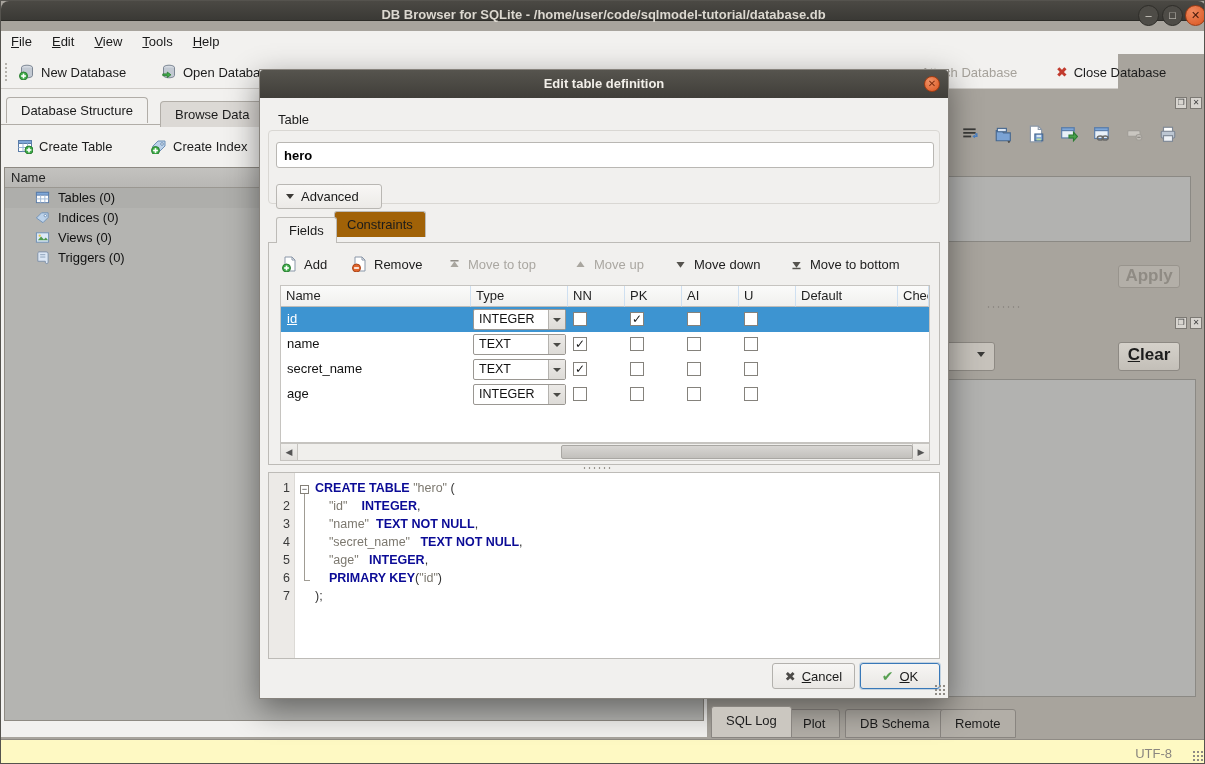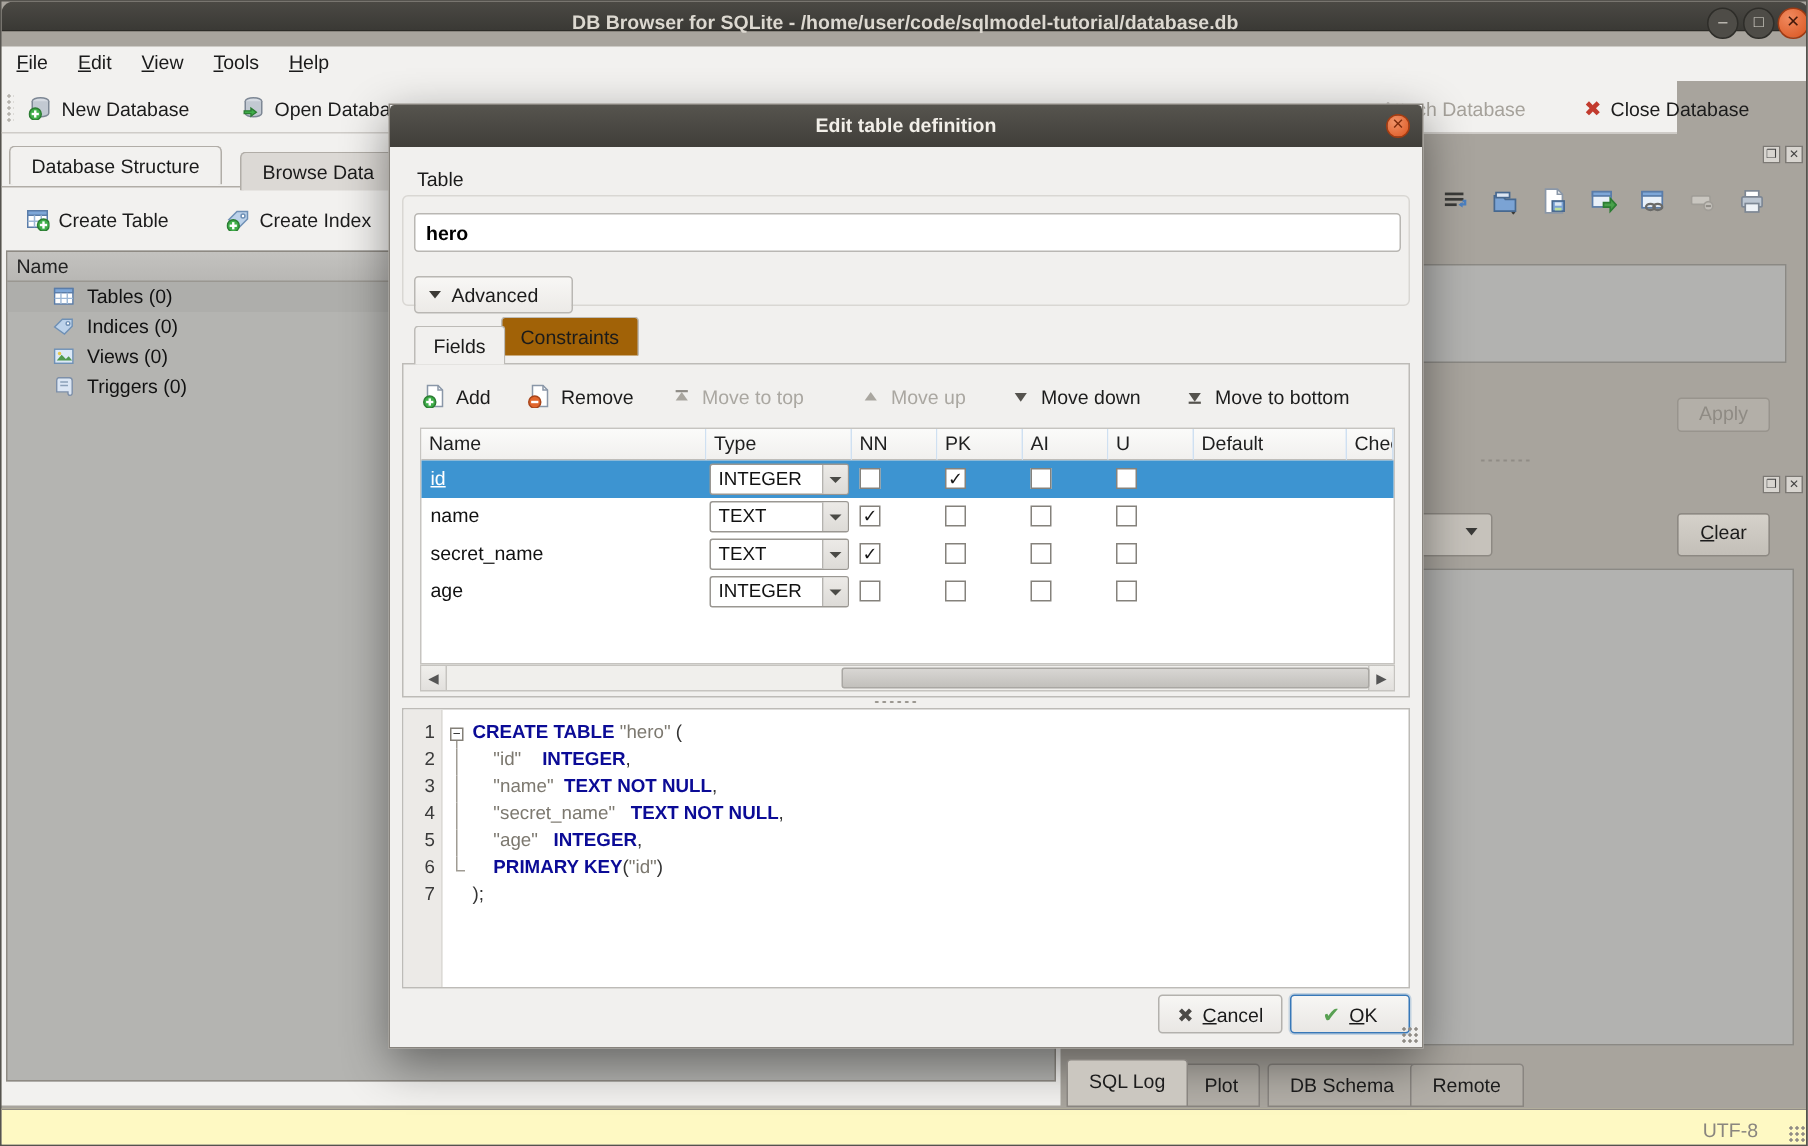--- a/index.html
+++ b/index.html
@@ -42,21 +42,21 @@
   .treeitem .ticon{position:absolute;left:30px;top:2px;}
   .treeitem .tlabel{position:absolute;left:53px;top:2px;}
 
   
   .dockicons{position:absolute;display:flex;gap:3px;}
   .dockico{width:12px;height:12px;border:1px solid #7c7974;background:#d8d5d0;color:#444;
     font-size:8px;line-height:10px;text-align:center;}
   .cellbar{position:absolute;top:122px;display:flex;gap:11px;align-items:center;}
   .cellbar .ib{width:22px;height:22px;display:flex;align-items:center;justify-content:center;}
   .grayarea{position:absolute;background:#b2b2b0;border:1px solid #8b8984;}
-  .btn{position:absolute;font-size:13px;text-align:center;border-radius:3px;}
+  .btn{position:absolute;font-size:17px;text-align:center;border-radius:3px;font-weight:bold;}
   .btn.apply{background:#b3afa8;border:1px solid #98948d;color:#8f8b84;line-height:20px;}
   .btn.clear{background:linear-gradient(#d5d1ca,#c3bfb8);border:1px solid #8d8983;color:#1c1c1c;line-height:24px;}
   .combosliver{position:absolute;background:#c6c2bb;border:1px solid #8d8983;border-radius:3px;}
   .combosliver .car{position:absolute;right:9px;top:9px;width:0;height:0;border-left:4px solid transparent;
     border-right:4px solid transparent;border-top:5px solid #3a3a38;}
   .dotsep{position:absolute;width:36px;height:4px;
     background-image:radial-gradient(#8f8b85 1px,transparent 1.2px);background-size:5px 4px;}
 
   
   .bottomtab{position:absolute;font-size:13px;color:#1c1c1c;border:1px solid #898580;border-radius:3px 3px 0 0;

